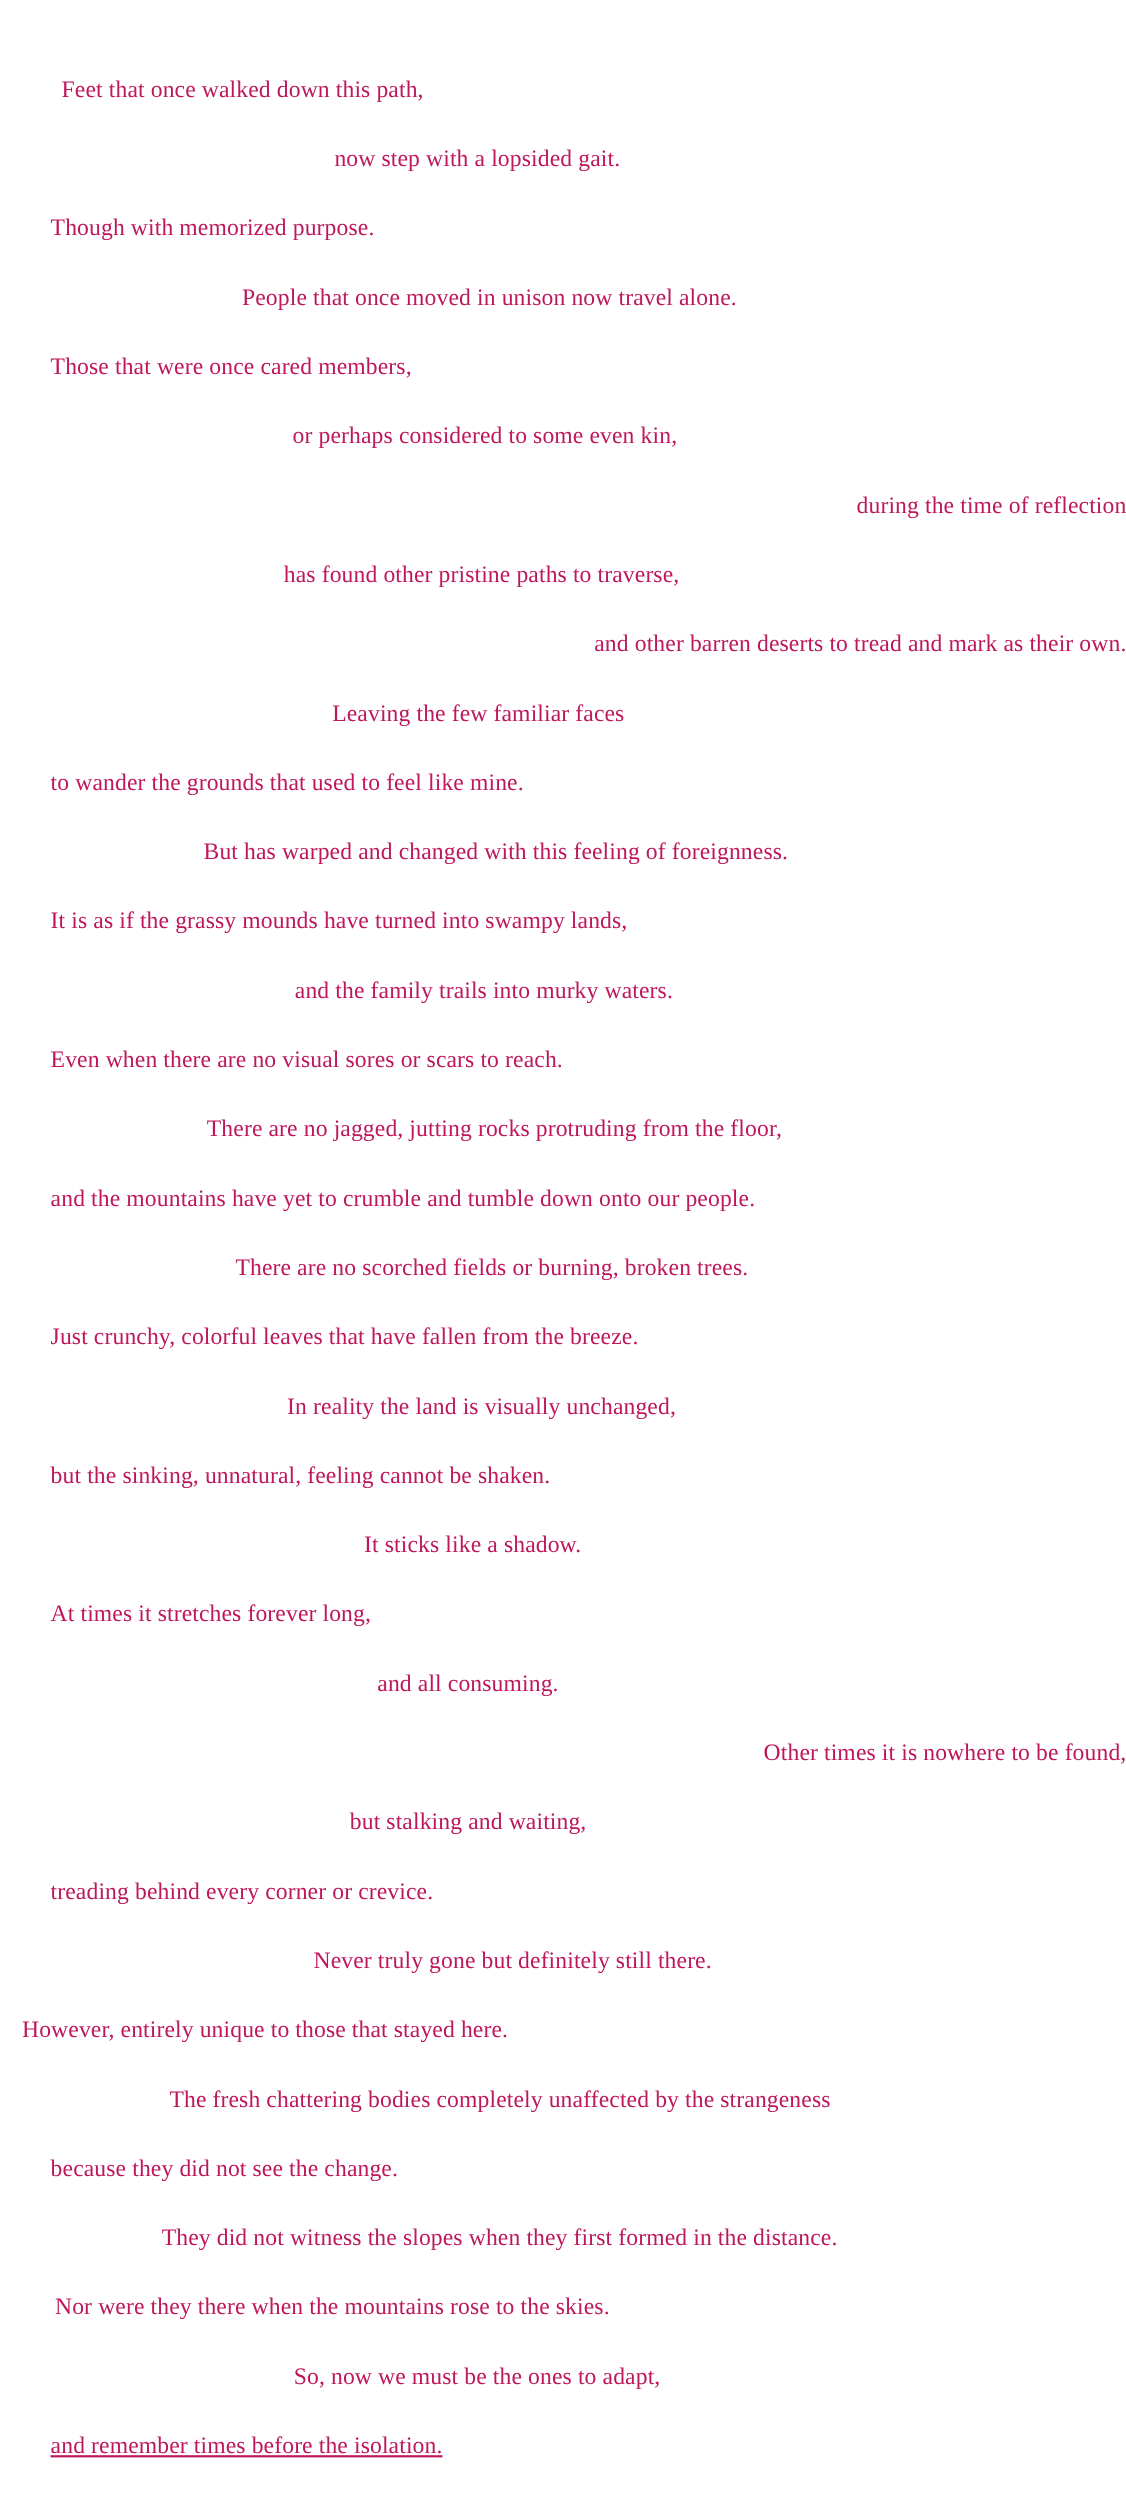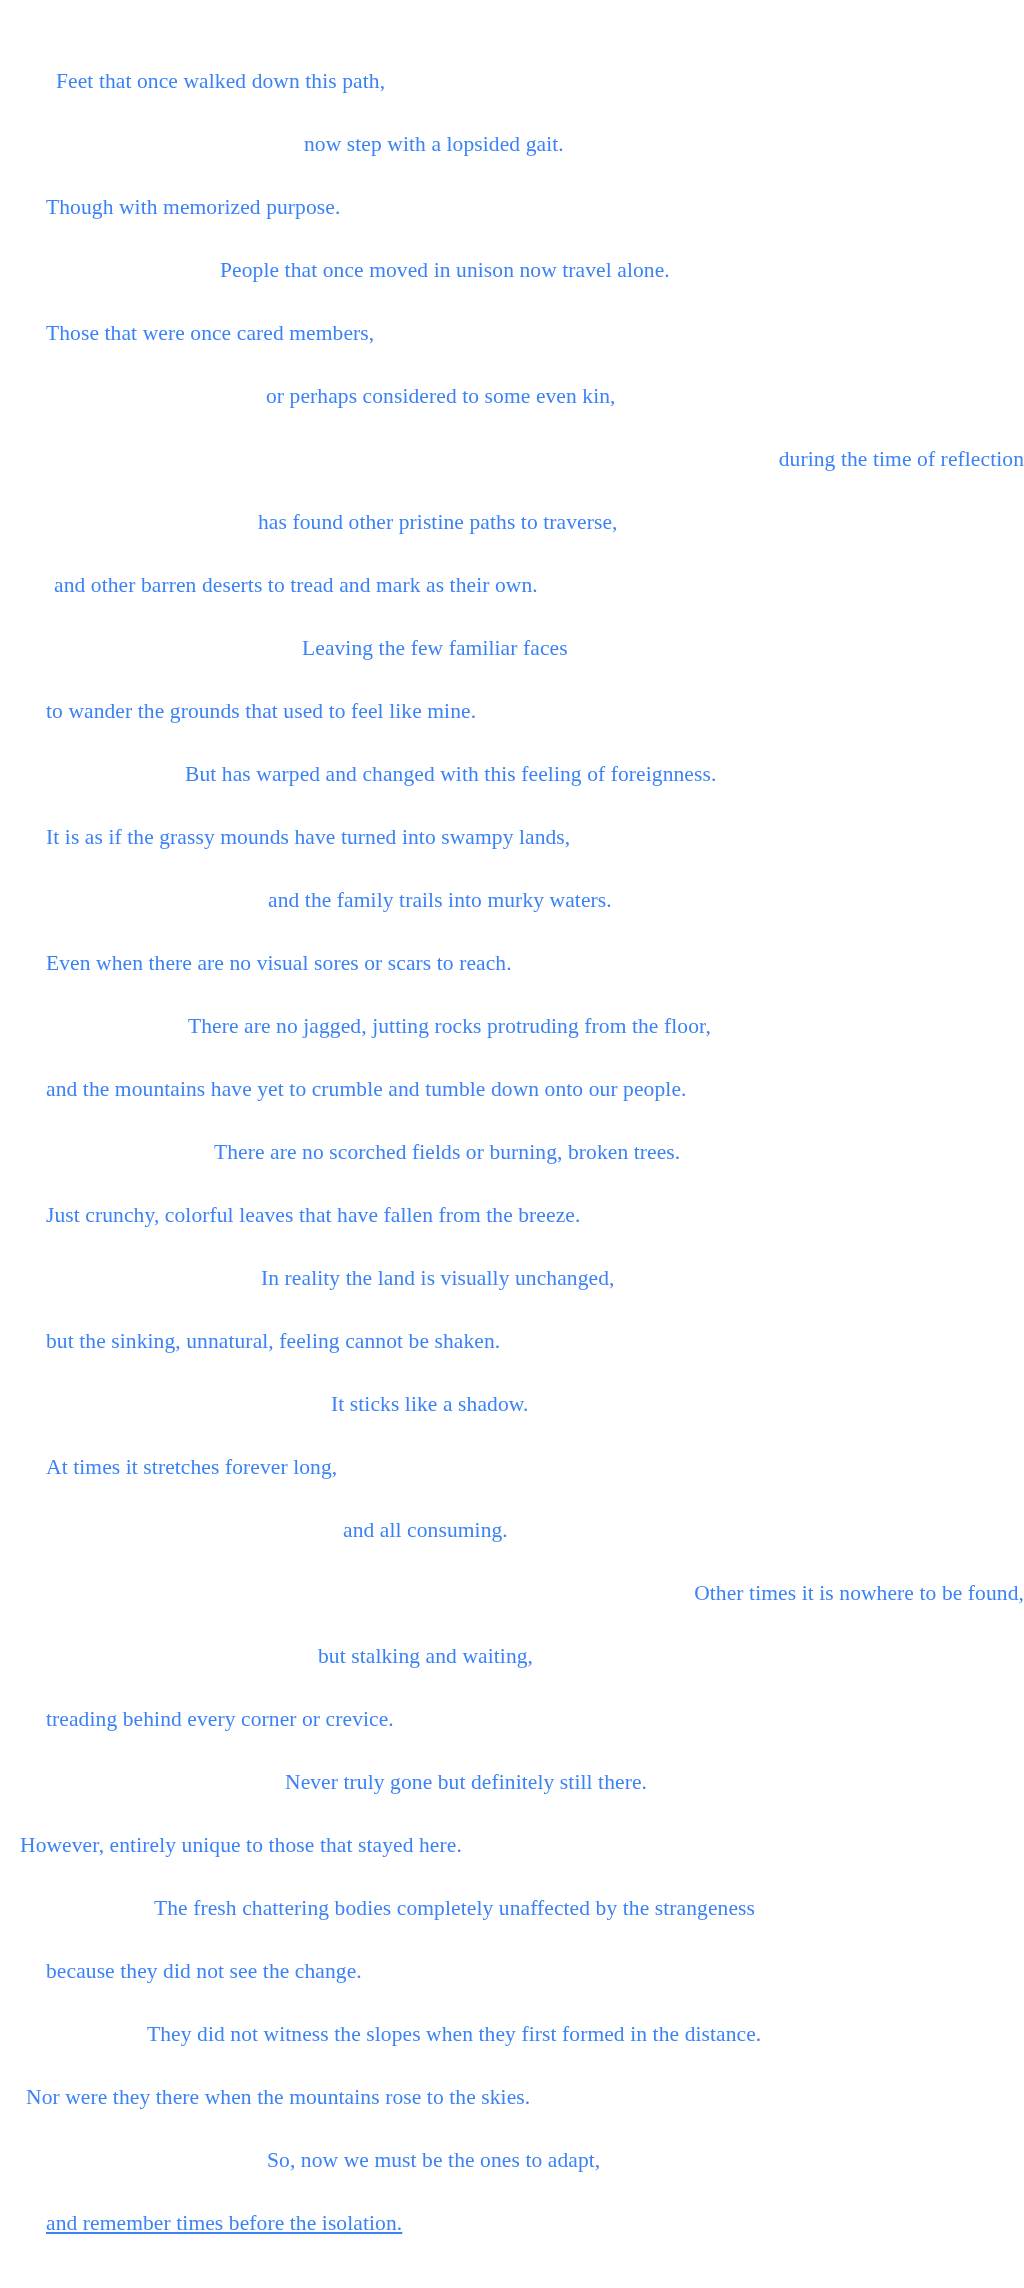--- a/index.html
+++ b/index.html
@@ -21,21 +21,21 @@
     padding: 50px 0 0 0;
     overflow: hidden;
   }
   .poem {
     display: block;
   }
   .line {
     font-size: 21.5px;
     line-height: 63px;
     white-space: pre;
-    color: #3b82f6;
+    color: #be185d;
     letter-spacing: 0.1px;
   }
   .line.left {
     padding-left: 46px;
   }
   .line.indent {
     padding-left: 46px;
   }
 </style>
 </head>
@@ -44,21 +44,21 @@
 <div class="page">
   <div class="poem" id="poem-body">
       <div class="line left" style="padding-left: 56px;">Feet that once walked down this path,</div>
       <div class="line indent" style="padding-left: 304px;">now step with a lopsided gait.</div>
       <div class="line left" style="padding-left: 46px;">Though with memorized purpose.</div>
       <div class="line indent" style="padding-left: 220px;">People that once moved in unison now travel alone.</div>
       <div class="line left" style="padding-left: 46px;">Those that were once cared members,</div>
       <div class="line indent" style="padding-left: 266px;">or perhaps considered to some even kin,</div>
       <div class="line left" style="padding-left: 46px; text-align: right;">during the time of reflection</div>
       <div class="line indent" style="padding-left: 258px;">has found other pristine paths to traverse,</div>
-      <div class="line left" style="padding-left: 54px;">and other barren deserts to tread and mark as their own.</div>
+      <div class="line left" style="padding-left: 34px; text-align: right;">and other barren deserts to tread and mark as their own.</div>
       <div class="line indent" style="padding-left: 302px;">Leaving the few familiar faces</div>
       <div class="line left" style="padding-left: 46px;">to wander the grounds that used to feel like mine.</div>
       <div class="line indent" style="padding-left: 185px;">But has warped and changed with this feeling of foreignness.</div>
       <div class="line left" style="padding-left: 46px;">It is as if the grassy mounds have turned into swampy lands,</div>
       <div class="line indent" style="padding-left: 268px;">and the family trails into murky waters.</div>
       <div class="line left" style="padding-left: 46px;">Even when there are no visual sores or scars to reach.</div>
       <div class="line indent" style="padding-left: 188px;">There are no jagged, jutting rocks protruding from the floor,</div>
       <div class="line left" style="padding-left: 46px;">and the mountains have yet to crumble and tumble down onto our people.</div>
       <div class="line indent" style="padding-left: 214px;">There are no scorched fields or burning, broken trees.</div>
       <div class="line left" style="padding-left: 46px;">Just crunchy, colorful leaves that have fallen from the breeze.</div>
@@ -68,17 +68,17 @@
       <div class="line left" style="padding-left: 46px;">At times it stretches forever long,</div>
       <div class="line indent" style="padding-left: 343px;">and all consuming.</div>
       <div class="line left" style="padding-left: 46px; text-align: right;">Other times it is nowhere to be found,</div>
       <div class="line indent" style="padding-left: 318px;">but stalking and waiting,</div>
       <div class="line left" style="padding-left: 46px;">treading behind every corner or crevice.</div>
       <div class="line indent" style="padding-left: 257px; margin-left: 28px;">Never truly gone but definitely still there.</div>
       <div class="line left" style="padding-left: 20px;">However, entirely unique to those that stayed here.</div>
       <div class="line indent" style="padding-left: 154px;">The fresh chattering bodies completely unaffected by the strangeness</div>
       <div class="line left" style="padding-left: 46px;">because they did not see the change.</div>
       <div class="line indent" style="padding-left: 147px;">They did not witness the slopes when they first formed in the distance.</div>
-      <div class="line left" style="padding-left: 26px;">Nor were they there when the mountains rose to the skies.</div>
+      <div class="line left" style="padding-left: 50px;">Nor were they there when the mountains rose to the skies.</div>
       <div class="line indent" style="padding-left: 267px;">So, now we must be the ones to adapt,</div>
       <div class="line left" style="padding-left: 46px; text-decoration: underline;">and remember times before the isolation.</div>
     </div>
 </div>
 
 </body></html>

